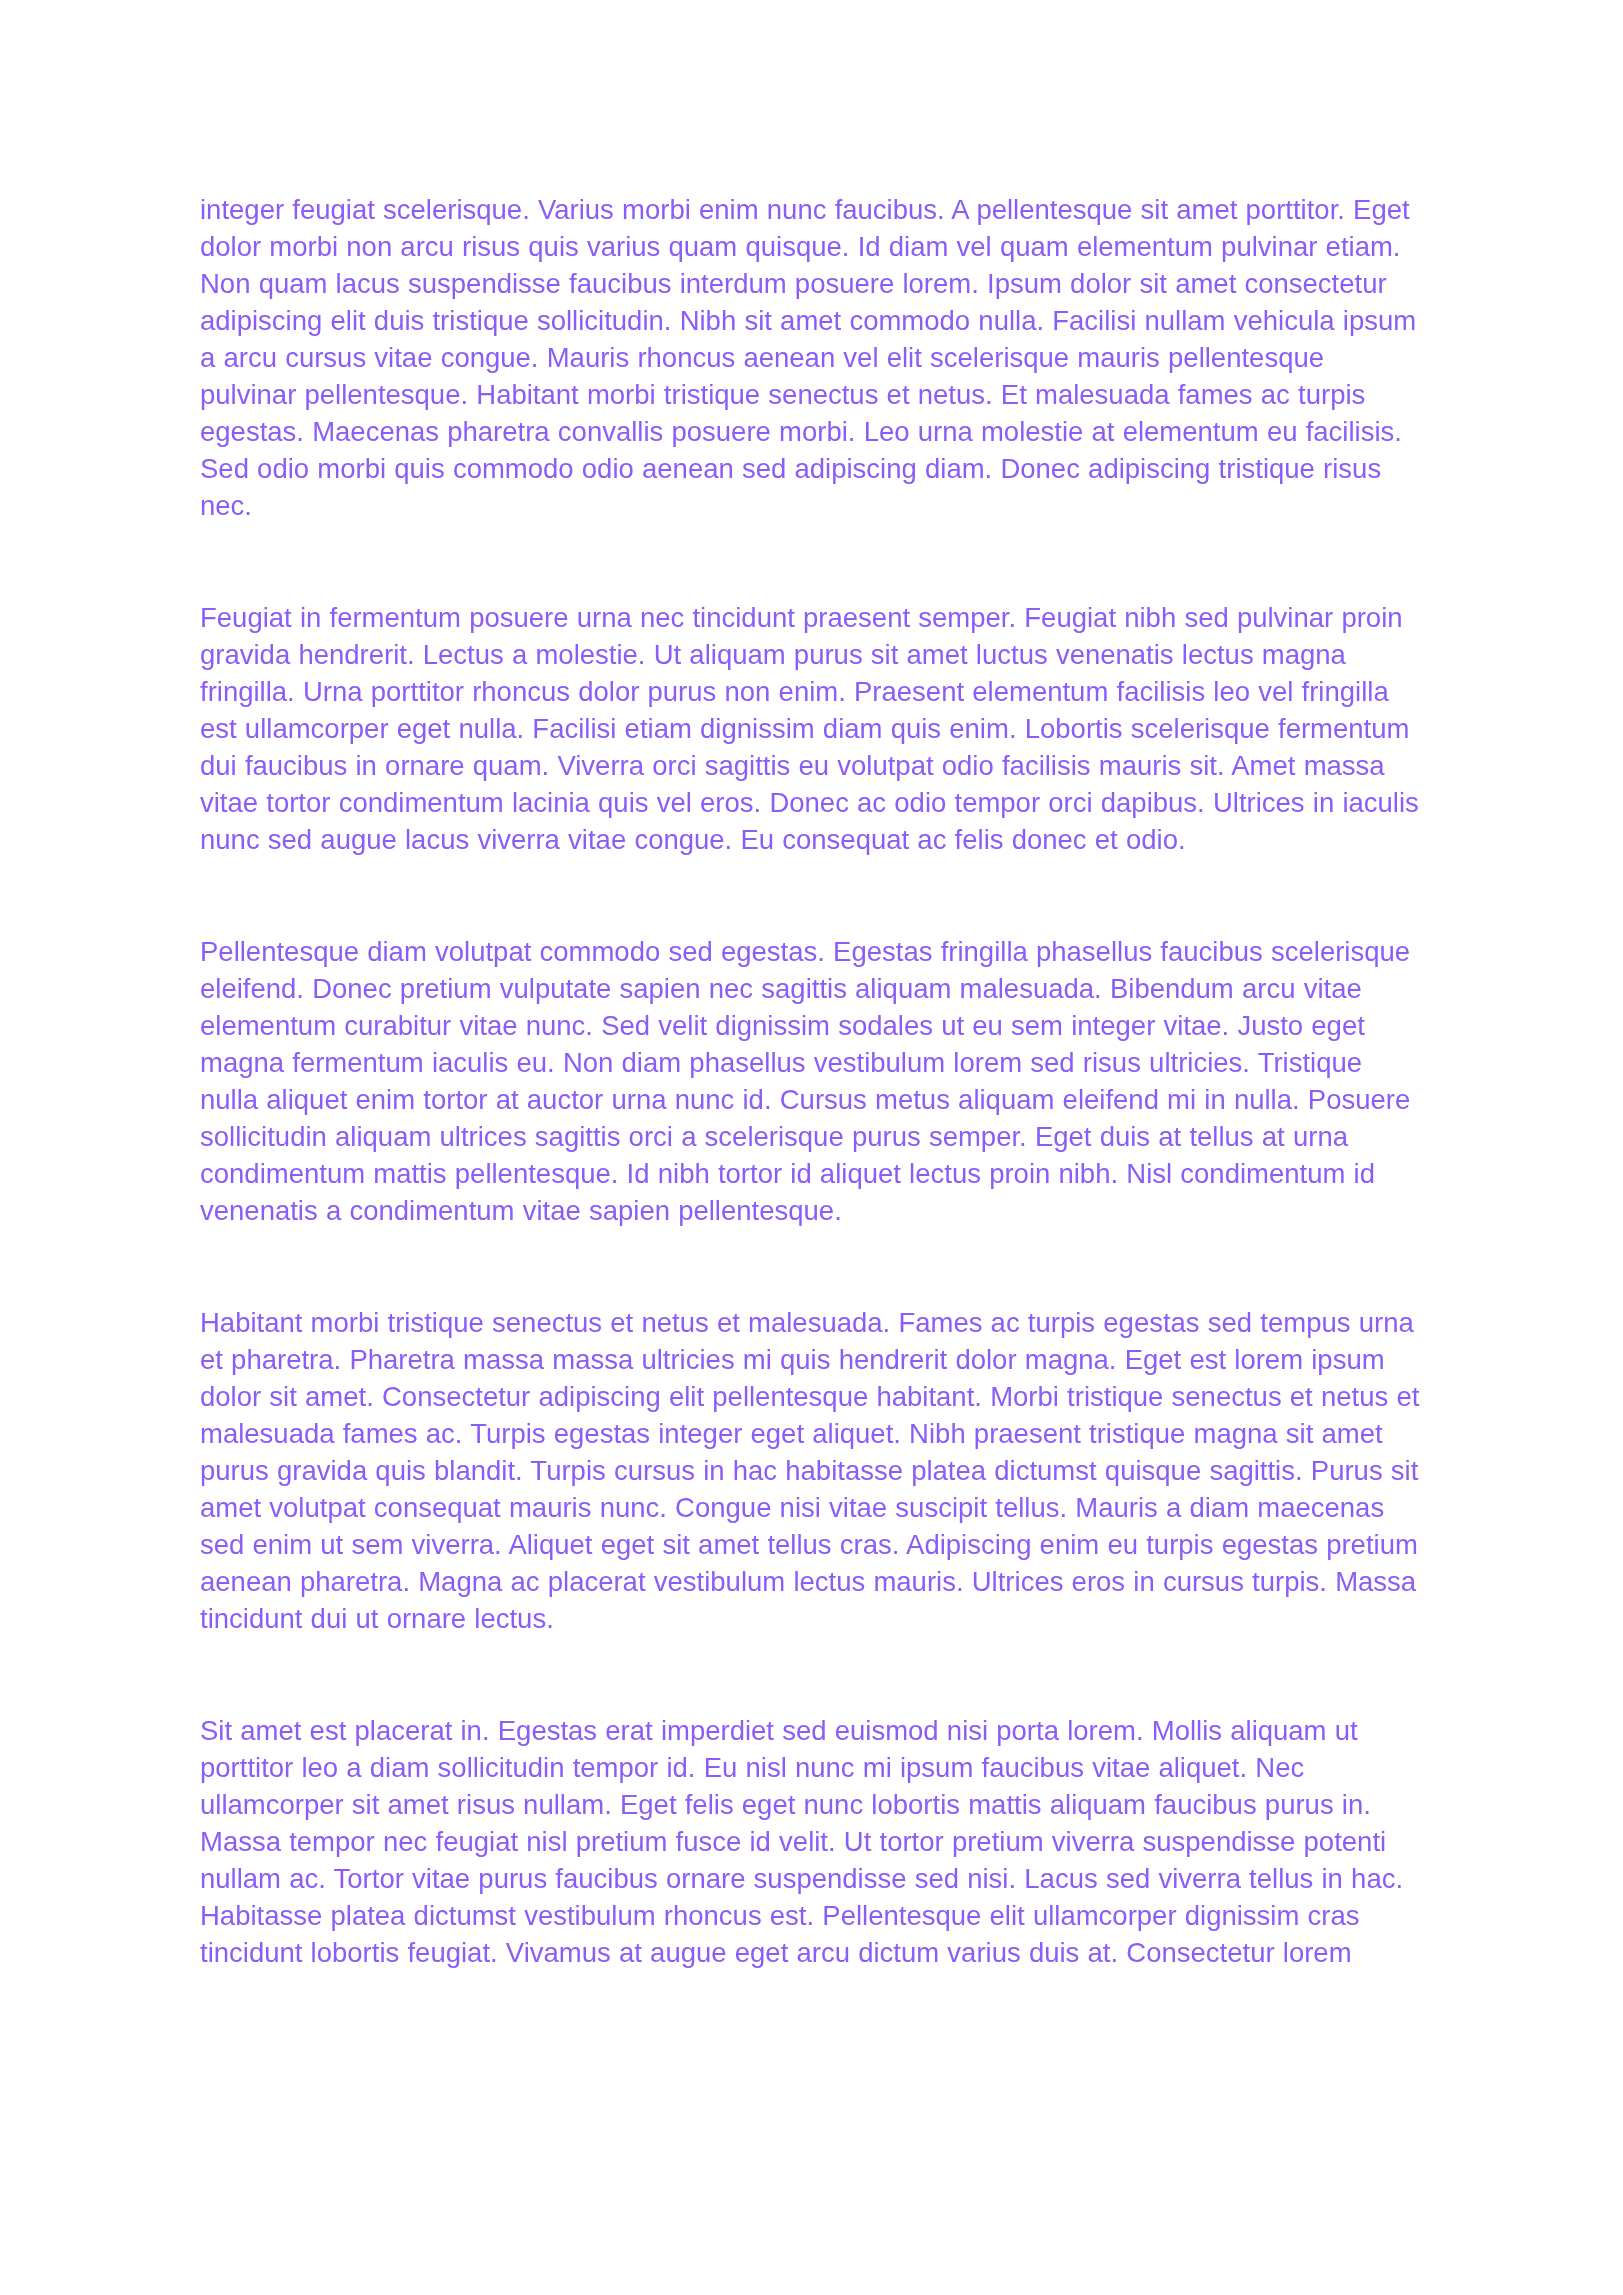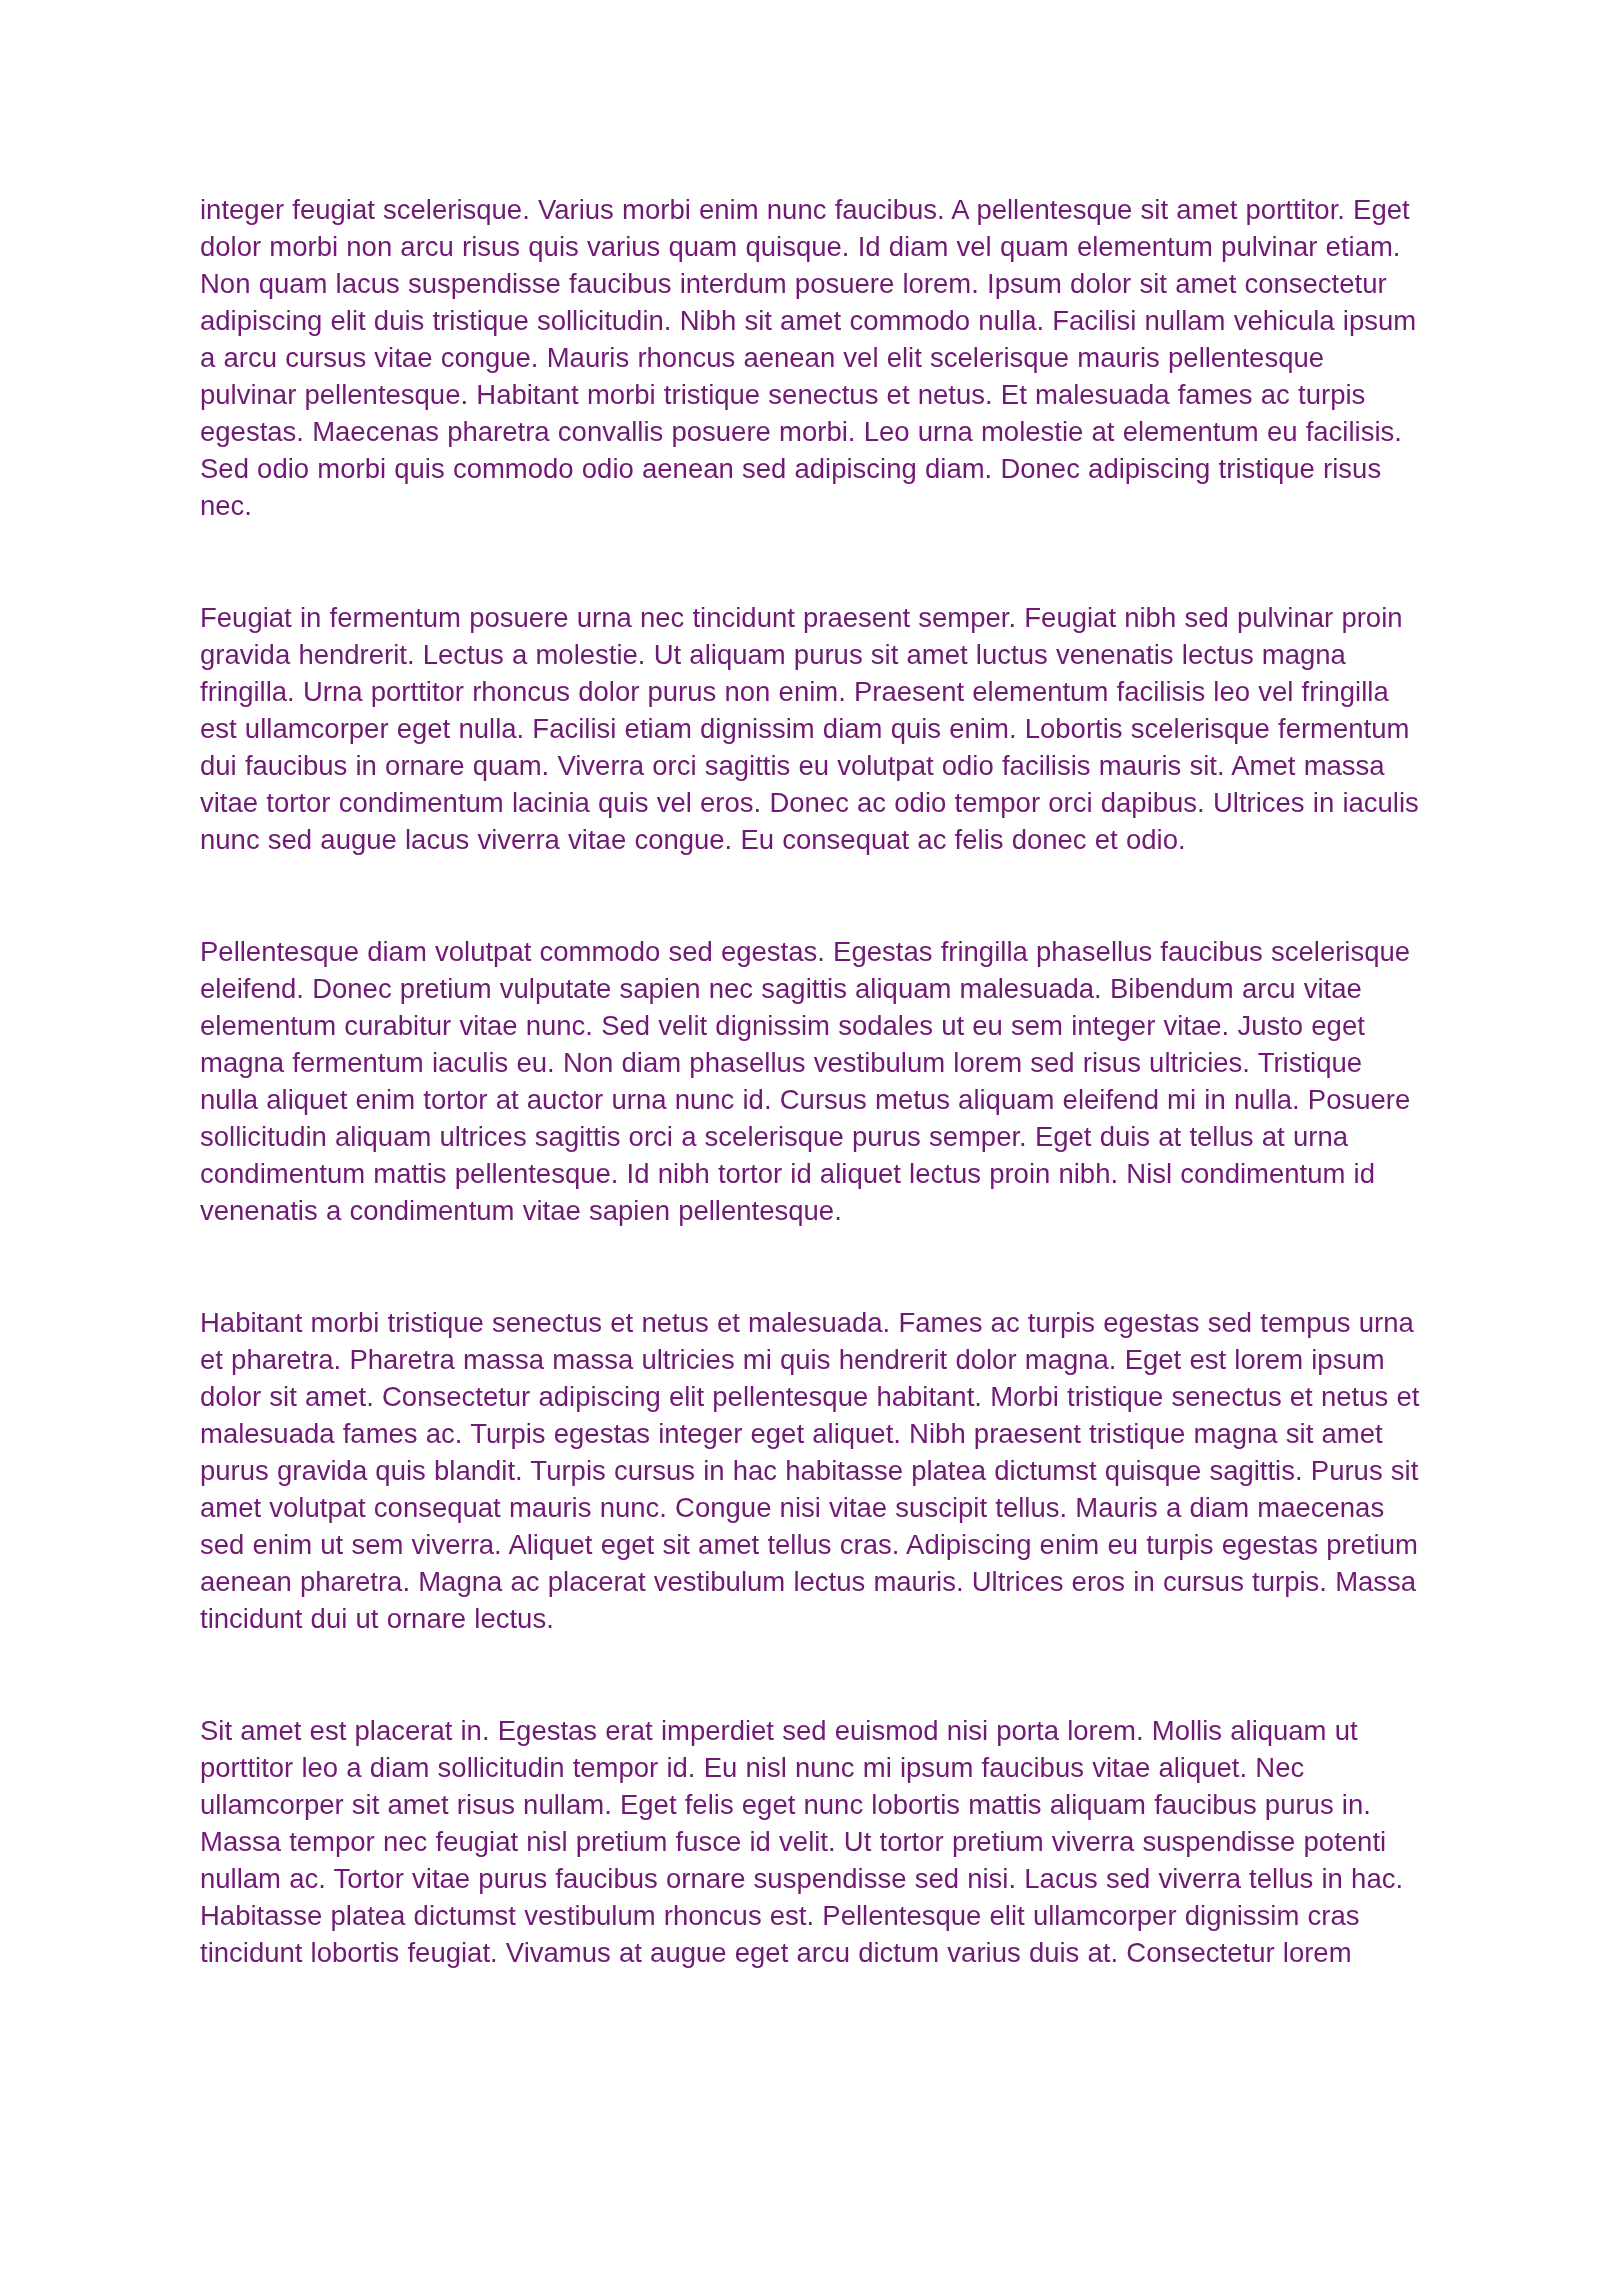--- a/index.html
+++ b/index.html
@@ -9,21 +9,21 @@
   }
   .page {
     width: 1623px;
     height: 2295px;
     box-sizing: border-box;
     background: #ffffff;
     padding: 191px 200px 0 200px;
     font-family: "Liberation Sans", sans-serif;
     font-size: 27.5px;
     line-height: 37px;
-    color: #701a75;
+    color: #8b5cf6;
     overflow: hidden;
   }
   .page p {
     margin: 0 0 75px 0;
     padding: 0;
     text-align: left;
     word-spacing: 0.02em;
   }
 </style>
 </head>

